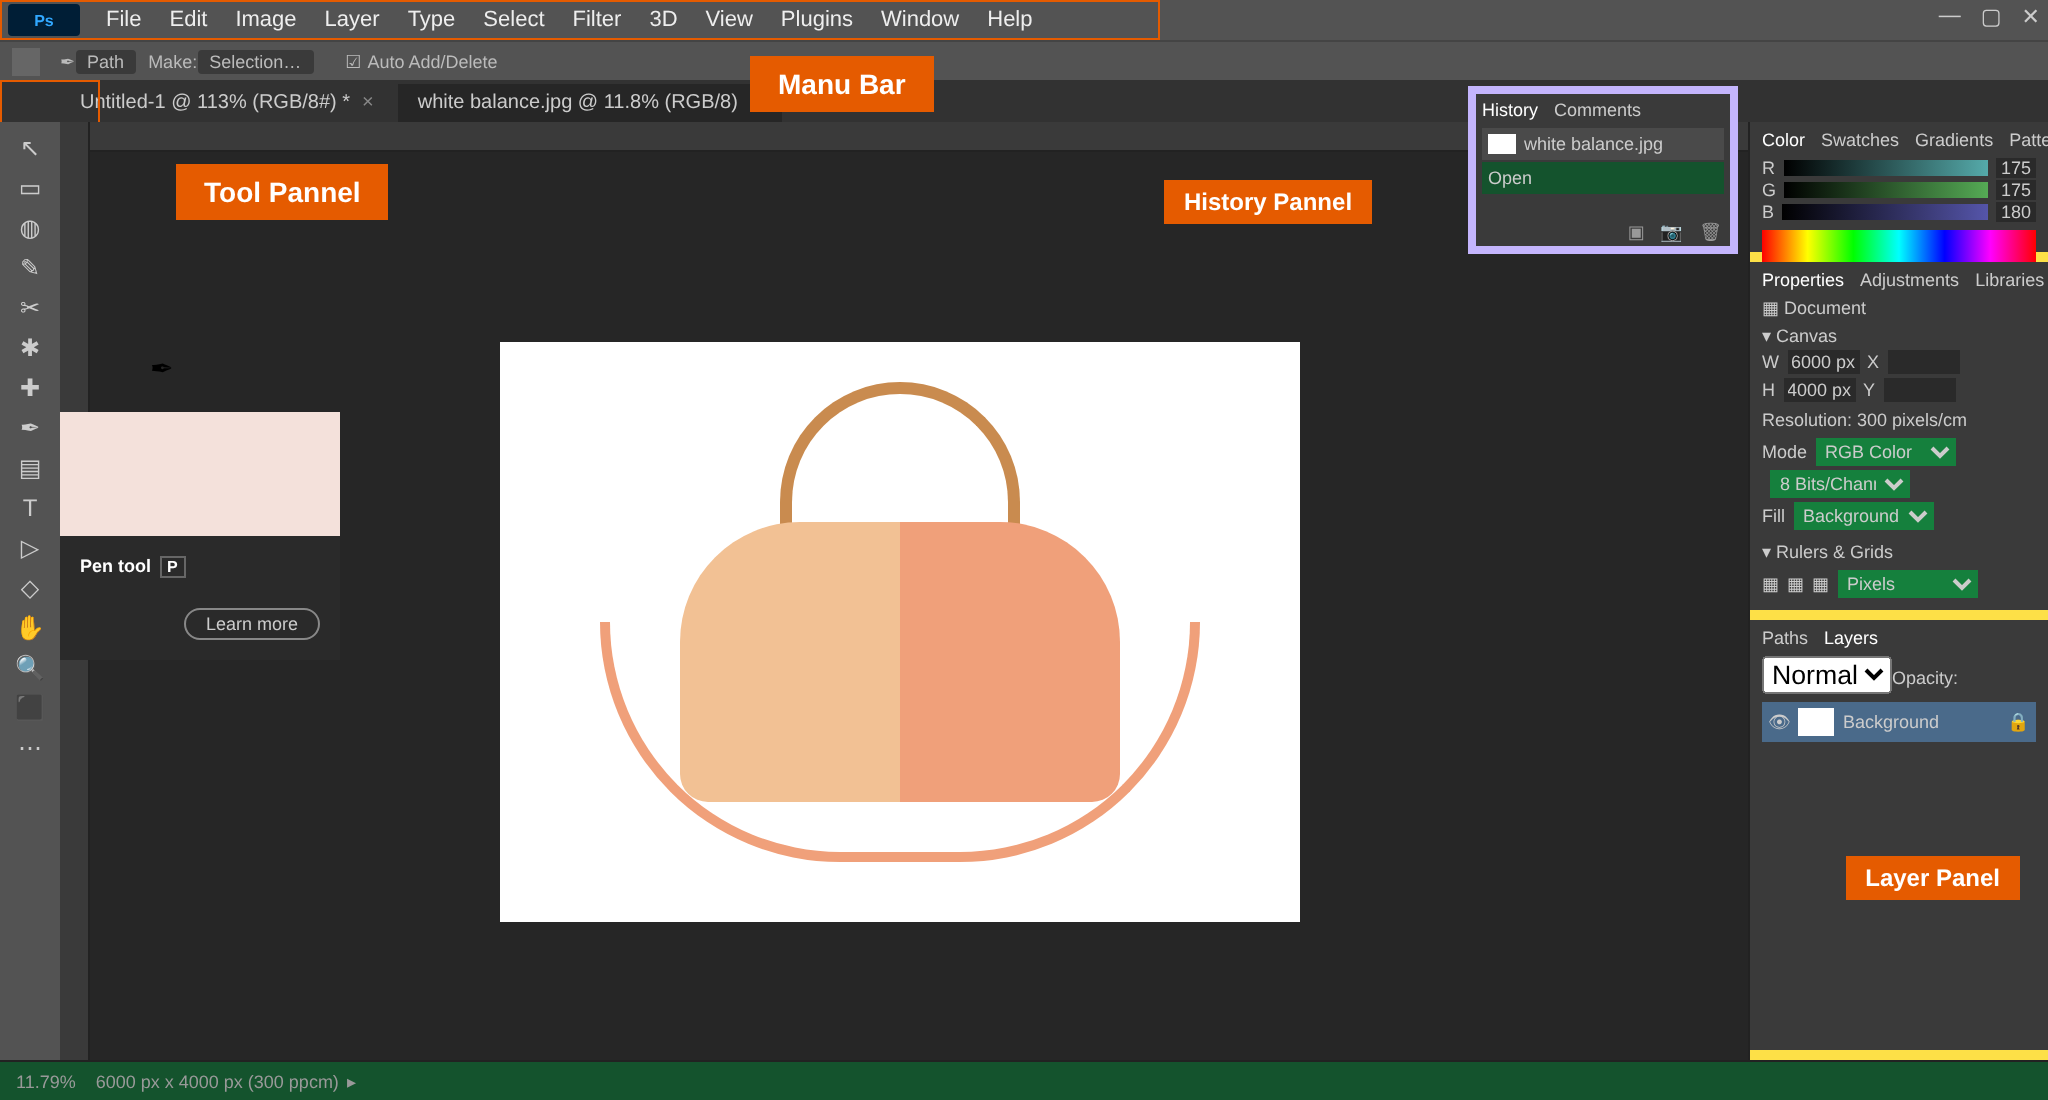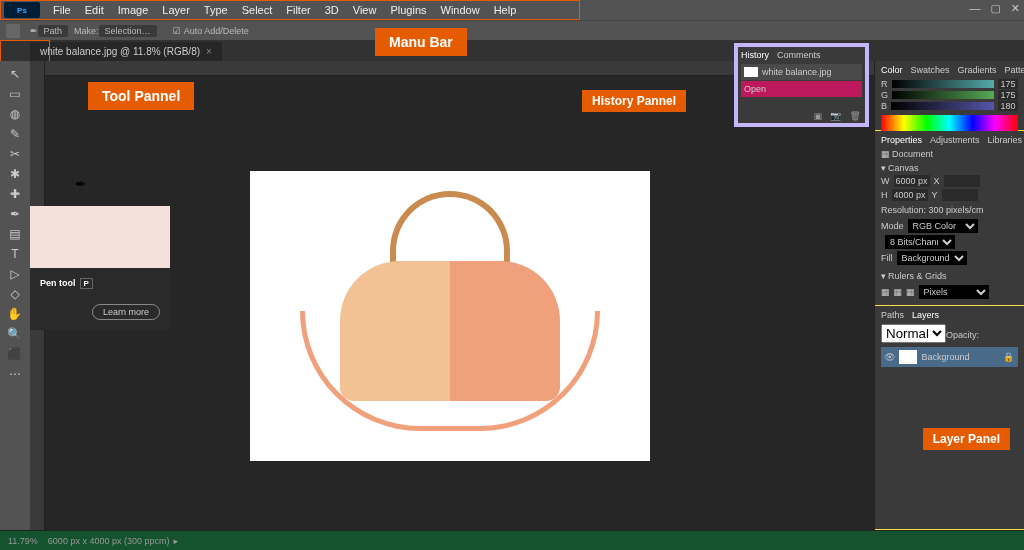--- a/index.html
+++ b/index.html
@@ -27,33 +27,33 @@
 .bag .bodyR{position:absolute;bottom:40px;left:140px;width:110px;height:140px;background:#f0a07a;border-radius:0 60px 14px 0;}
 .bag .handle{position:absolute;top:0px;left:80px;width:120px;height:80px;border:6px solid #c98b4f;border-bottom:none;border-radius:60px 60px 0 0;}
 .bag .strap{position:absolute;bottom:10px;left:-10px;width:300px;height:120px;border:5px solid #f0a07a;border-top:none;border-radius:0 0 150px 150px;}
 .rpanels{width:150px;background:#3a3a3a;border-left:1px solid #222;display:flex;flex-direction:column;}
 .float-history{position:absolute;top:43px;right:155px;width:135px;height:84px;background:#3a3a3a;border:4px solid #c4b5fd;font-size:9px;padding:3px;}
 .float-history .tabs2{display:flex;gap:8px;margin-bottom:4px;}
 .float-history .tabs2 span:first-child{color:#fff;}
 .float-history .row{padding:3px;background:#4a4a4a;margin-bottom:1px;display:flex;align-items:center;gap:4px;}
 .float-history .thumb{width:14px;height:10px;background:#fff;}
 .float-history .ft{position:absolute;bottom:2px;right:4px;display:flex;gap:8px;color:#999;}
-.panel{border-bottom:1px solid #fde047;padding:4px 6px;font-size:9px;}
+.panel{border-bottom:5px solid #fde047;padding:4px 6px;font-size:9px;}
 .panel .phdr{display:flex;gap:8px;margin-bottom:4px;}
 .panel .phdr .act{color:#fff;}
 .color-panel{height:70px;}
 .sliders .sl{display:flex;align-items:center;gap:4px;margin:1px 0;}
 .sliders .sl .bar{flex:1;height:8px;background:linear-gradient(to right,#000,#5aa);}
 .sliders .sl .bar.g{background:linear-gradient(to right,#000,#5a5);}
 .sliders .sl .bar.b{background:linear-gradient(to right,#000,#55a);}
 .sliders .sl .val{width:20px;background:#2a2a2a;text-align:center;}
 .spectrum{height:16px;background:linear-gradient(to right,red,yellow,lime,cyan,blue,magenta,red);margin-top:4px;}
 .props .field{display:flex;align-items:center;gap:4px;margin:2px 0;}
 .props .field input{width:36px;background:#2a2a2a;border:none;color:#ccc;font-size:9px;padding:1px 2px;}
-.props select{background:#000000;border:none;color:#ccc;font-size:9px;padding:1px;width:70px;}
+.props select{background:#15803d;border:none;color:#ccc;font-size:9px;padding:1px;width:70px;}
 .layers{flex:1;}
 .layers .lrow{display:flex;align-items:center;gap:4px;padding:3px;background:#4a6a8a;margin-top:4px;}
 .layers .thumb{width:18px;height:14px;background:#fff;}
 .layers .lock{margin-left:auto;}
 .tooltip{position:absolute;top:268px;left:30px;width:140px;background:#2a2a2a;padding:10px;font-size:9px;color:#ccc;}
 .tooltip .tt-canvas{position:absolute;top:-62px;left:0;width:140px;height:62px;background:#f4e1db;}
 .tooltip .pen{position:absolute;top:-30px;left:45px;font-size:14px;color:#000;}
 .tooltip .hd{font-weight:bold;margin-bottom:6px;color:#fff;}
 .tooltip .key{border:1px solid #666;padding:0 3px;margin-left:4px;font-size:8px;}
 .tooltip .btn{margin-top:10px;border:1px solid #888;border-radius:10px;padding:2px 10px;display:inline-block;float:right;}
@@ -98,20 +98,24 @@
   <div class="home"></div>
   <span>✒</span>
   <span class="sel">Path</span>
   <span>Make:</span>
   <span class="sel">Selection…</span>
   <span class="chk">☑</span>
   <span>Auto Add/Delete</span>
 </div>
 
 <div class="tabs">
+  <div class="tab">
+      <span>Untitled-1 @ 113% (RGB/8#) *</span>
+      <span class="x">×</span>
+    </div>
   <div class="tab" style="background:#262626">
       <span>white balance.jpg @ 11.8% (RGB/8)</span>
       <span class="x">×</span>
     </div>
 </div>
 
 <div class="main">
   <div class="tools">
     <div class="t">↖</div>
     <div class="t">▭</div>
@@ -232,21 +236,21 @@
 
 <div class="float-history">
   <div class="tabs2">
     <span>History</span>
     <span>Comments</span>
   </div>
   <div class="row">
       <div class="thumb"></div>
       <span>white balance.jpg</span>
     </div>
-  <div class="row" style="background:#be185d">
+  <div class="row" style="background:#14532d">
       <span>Open</span>
     </div>
   <div class="ft">
       <span>▣</span>
       <span>📷</span>
       <span>🗑</span>
     </div>
 </div>
 
 <div class="tooltip">

